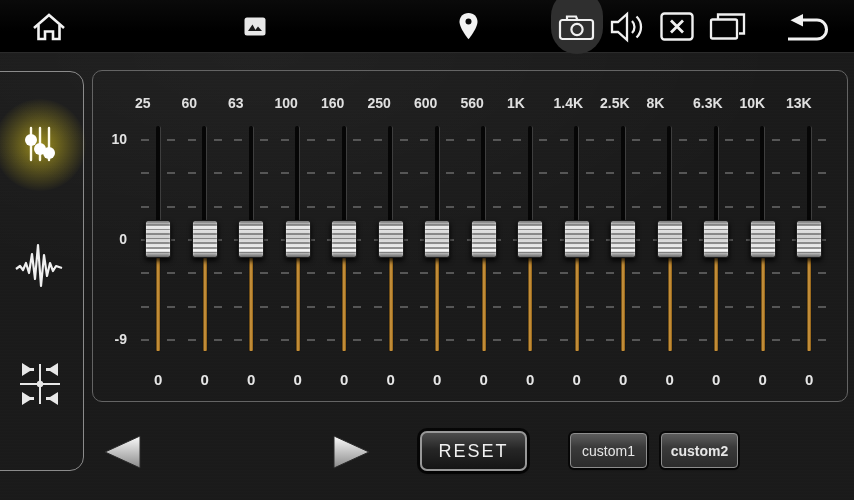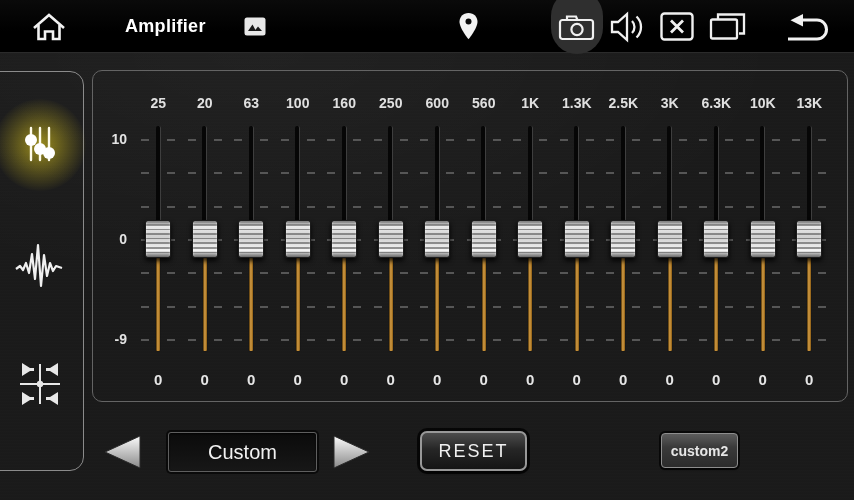--- a/index.html
+++ b/index.html
@@ -55,21 +55,21 @@
     position:absolute; left:92px; top:70px; width:756px; height:332px;
     border:1px solid #646464; border-radius:10px;
   }
   .scale-labels span {
     position:absolute; left:0; width:34px; text-align:right;
     color:#e3e3e3; font-size:14px; font-weight:bold; line-height:18px;
   }
   .bands { position:absolute; left:42px; top:0; width:698px; height:332px; display:flex; }
   .band { position:relative; width:46.5px; height:332px; }
   .band-freq {
-    position:absolute; left:0; right:0; top:24px; text-align:center;
+    position:absolute; left:0; right:0; top:24px; text-align:left;
     color:#e0e0e0; font-size:14px; font-weight:bold;
   }
   .band-slider { position:absolute; left:0; right:0; top:55px; height:225px; cursor:pointer; }
   .tick {
     position:absolute; left:calc(50% - 17px); width:34px; height:2px; z-index:0;
     background:linear-gradient(90deg, #565656 0 8px, transparent 8px 26px, #565656 26px 34px);
   }
   .track-upper {
     position:absolute; left:calc(50% - 2.5px); top:0; width:5px; z-index:1;
     background:#060606; border-right:1px solid #3e3e3e; border-radius:2px;
@@ -127,21 +127,20 @@
 
     <button class="ico" style="left:29px; top:10px;">
       <span>
         <svg width="40" height="34" viewBox="0 0 40 34" fill="none" stroke="#f2f2f2" stroke-width="2.6">
           <polyline points="5,18 20,5 35,18"></polyline>
           <polyline points="9.5,15 9.5,29 16,29 16,21.5 24,21.5 24,29 30.5,29 30.5,15"></polyline>
         </svg>
       </span>
     </button>
 
-    <div class="app-title">Amplifier</div>
 
     <button class="ico" style="left:244px; top:17px;">
       <span>
         <svg width="22" height="19" viewBox="0 0 22 19">
           <rect x="0.5" y="0.5" width="21" height="18" rx="2.5" fill="#e8e8e8"></rect>
           <polygon points="4,14 8.5,7.5 12,14" fill="#1a1a1a"></polygon>
           <polygon points="10.5,14 14,9.5 18,14" fill="#1a1a1a"></polygon>
         </svg>
       </span>
     </button>
@@ -266,21 +265,21 @@
             <div class="tick" style="top: 79.6667px;"></div>
             <div class="tick" style="top: 113px;"></div>
             <div class="tick" style="top: 146.333px;"></div>
             <div class="tick" style="top: 179.667px;"></div>
             <div class="tick" style="top: 213px;"></div>
           </div>
     <div class="band-value">0</div>
   </div>
 
   <div class="band">
-    <div class="band-freq">20</div>
+    <div class="band-freq">60</div>
     <div class="band-slider">
       <div class="track-upper" style="height: 113px;"></div>
       <div class="track-lower" style="top: 113px; height: 112px;"></div>
       <div class="knob" style="top: 94px;"></div>
     <div class="tick" style="top: 13px;"></div>
             <div class="tick" style="top: 46.3333px;"></div>
             <div class="tick" style="top: 79.6667px;"></div>
             <div class="tick" style="top: 113px;"></div>
             <div class="tick" style="top: 146.333px;"></div>
             <div class="tick" style="top: 179.667px;"></div>
@@ -402,21 +401,21 @@
             <div class="tick" style="top: 79.6667px;"></div>
             <div class="tick" style="top: 113px;"></div>
             <div class="tick" style="top: 146.333px;"></div>
             <div class="tick" style="top: 179.667px;"></div>
             <div class="tick" style="top: 213px;"></div>
           </div>
     <div class="band-value">0</div>
   </div>
 
   <div class="band">
-    <div class="band-freq">1.3K</div>
+    <div class="band-freq">1.4K</div>
     <div class="band-slider">
       <div class="track-upper" style="height: 113px;"></div>
       <div class="track-lower" style="top: 113px; height: 112px;"></div>
       <div class="knob" style="top: 94px;"></div>
     <div class="tick" style="top: 13px;"></div>
             <div class="tick" style="top: 46.3333px;"></div>
             <div class="tick" style="top: 79.6667px;"></div>
             <div class="tick" style="top: 113px;"></div>
             <div class="tick" style="top: 146.333px;"></div>
             <div class="tick" style="top: 179.667px;"></div>
@@ -436,21 +435,21 @@
             <div class="tick" style="top: 79.6667px;"></div>
             <div class="tick" style="top: 113px;"></div>
             <div class="tick" style="top: 146.333px;"></div>
             <div class="tick" style="top: 179.667px;"></div>
             <div class="tick" style="top: 213px;"></div>
           </div>
     <div class="band-value">0</div>
   </div>
 
   <div class="band">
-    <div class="band-freq">3K</div>
+    <div class="band-freq">8K</div>
     <div class="band-slider">
       <div class="track-upper" style="height: 113px;"></div>
       <div class="track-lower" style="top: 113px; height: 112px;"></div>
       <div class="knob" style="top: 94px;"></div>
     <div class="tick" style="top: 13px;"></div>
             <div class="tick" style="top: 46.3333px;"></div>
             <div class="tick" style="top: 79.6667px;"></div>
             <div class="tick" style="top: 113px;"></div>
             <div class="tick" style="top: 146.333px;"></div>
             <div class="tick" style="top: 179.667px;"></div>
@@ -519,32 +518,32 @@
             <linearGradient id="ag1" x1="0" y1="0" x2="0" y2="1">
           <stop offset="0" stop-color="#fbfbfb"></stop>
               <stop offset="1" stop-color="#8a8a8a"></stop>
         </linearGradient>
           </defs>
         <polygon points="40,3 40,35 5,19" fill="url(#ag1)" stroke="#2a2a2a" stroke-width="1"></polygon>
       </svg>
     </span>
   </button>
 
-  <div class="preset-display">Custom</div>
 
   <button class="arrow-btn" style="left:330px; top:433px;">
     <span>
       <svg width="44" height="38" viewBox="0 0 44 38">
         <defs>
             <linearGradient id="ag2" x1="0" y1="0" x2="0" y2="1">
           <stop offset="0" stop-color="#fbfbfb"></stop>
               <stop offset="1" stop-color="#8a8a8a"></stop>
         </linearGradient>
           </defs>
         <polygon points="4,3 4,35 39,19" fill="url(#ag2)" stroke="#2a2a2a" stroke-width="1"></polygon>
       </svg>
     </span>
   </button>
 
   <button class="reset-btn">RESET</button>
+  <button class="custom-btn c1">custom1</button>
   <button class="custom-btn c2">custom2</button>
 
 </div>
 
 </body></html>

